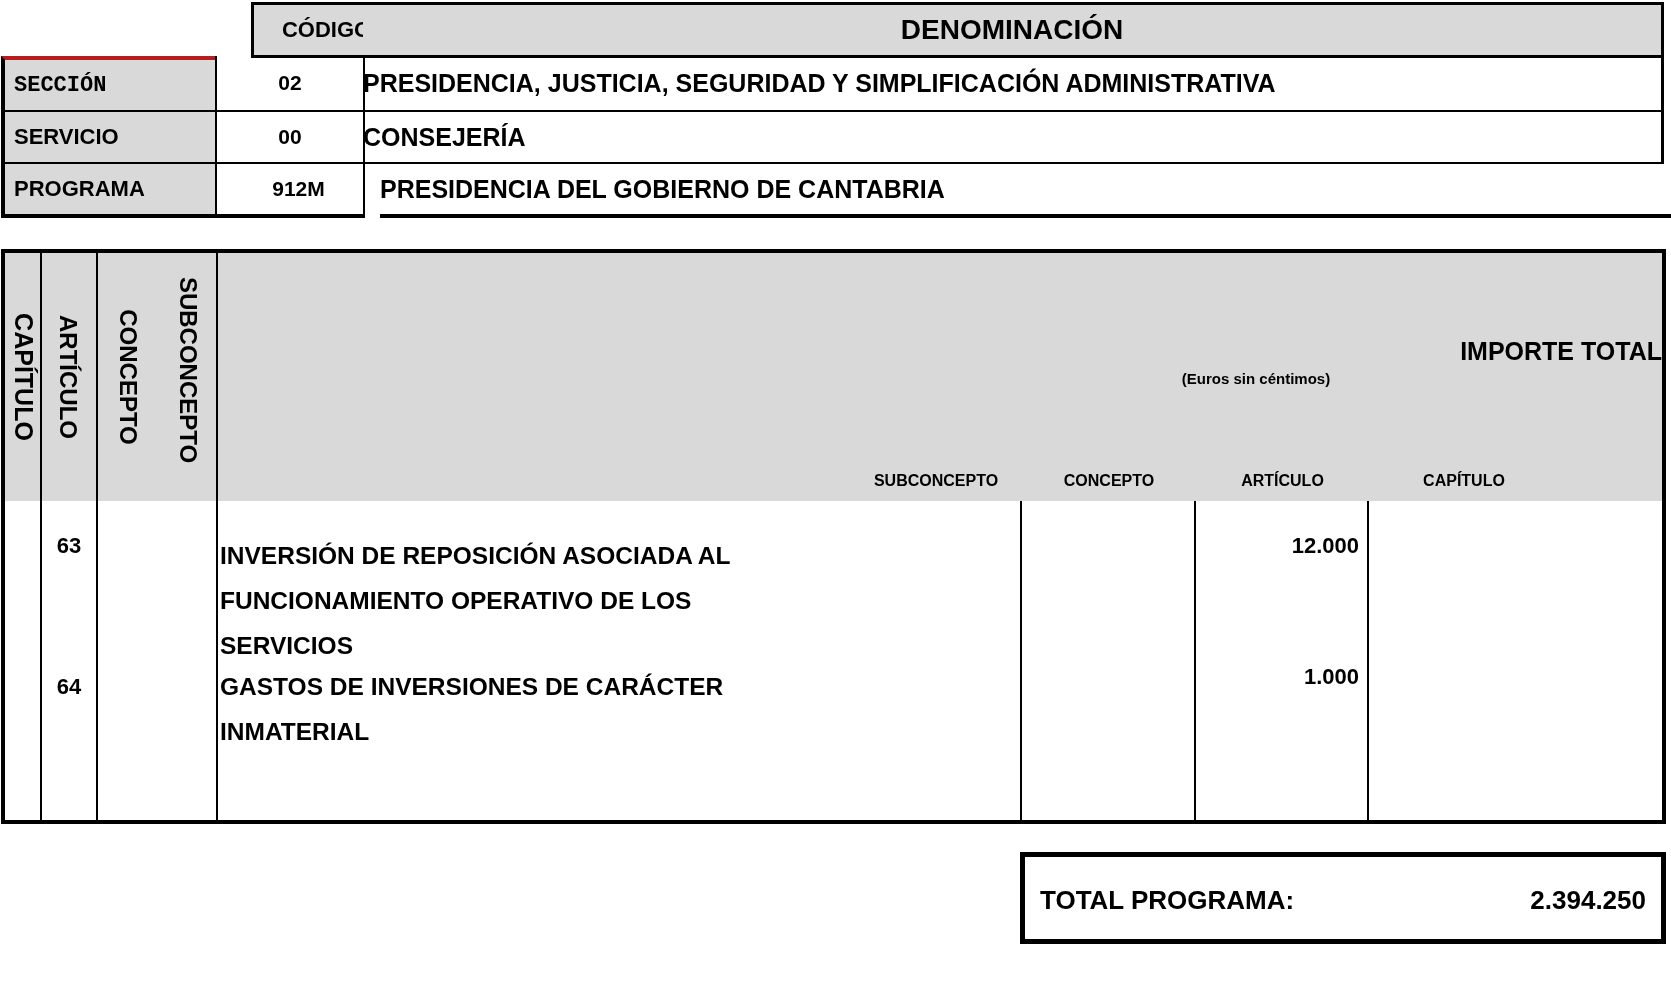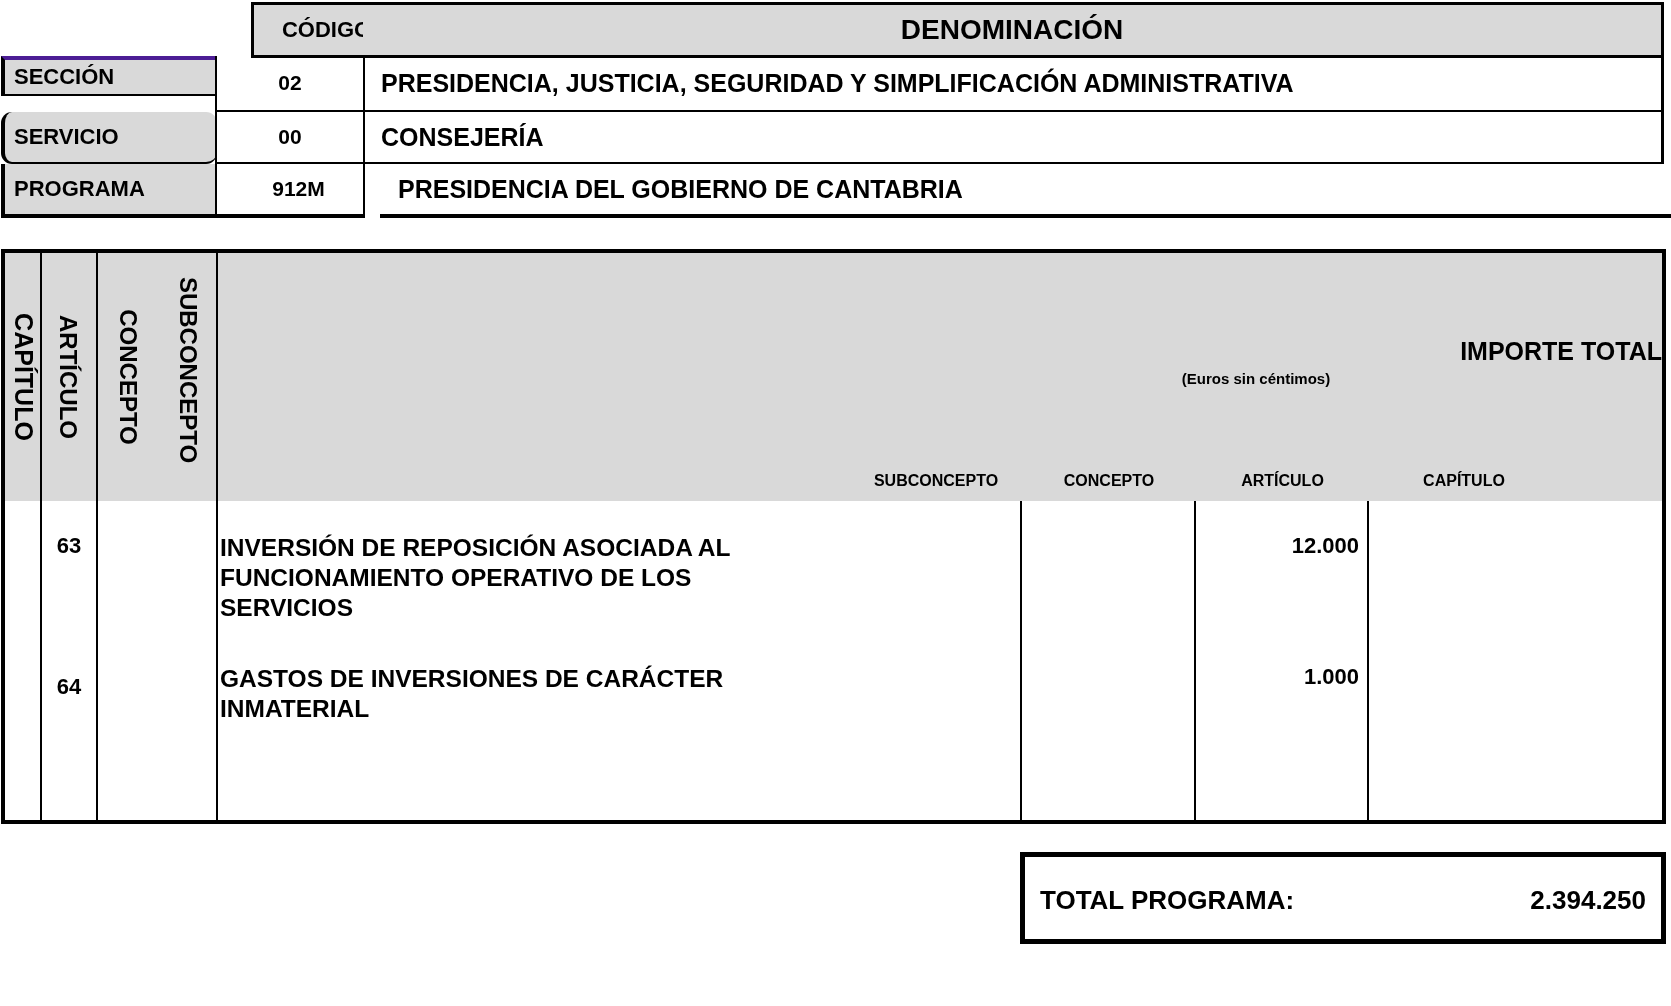--- a/index.html
+++ b/index.html
@@ -10,54 +10,54 @@
   .cell { display:flex; align-items:center; }
 
   
   #top-table { left:0; top:0; width:1671px; height:230px; }
   .hdr-codigo { left:215px; top:2px; width:150px; height:56px; border:3px solid #000; border-right:2px solid #000; border-bottom:3px solid #000;
                 justify-content:center; font-size:22px;margin-left:36px; }
   .hdr-denom { left:363px; top:2px; width:1301px; height:56px; border-top:3px solid #000; border-right:3px solid #000; border-bottom:3px solid #000;
                justify-content:center; font-size:28px; letter-spacing:0px; }
   .row-label { left:1px; width:216px; border-left:4px solid #000; border-bottom:2px solid #000; padding-left:9px; font-size:22px; }
   .row-code { left:215px; width:150px; border-left:2px solid #000; border-right:2px solid #000; border-bottom:2px solid #000; justify-content:center; font-size:21px; }
-  .row-name { left:363px; width:1301px; border-right:3px solid #000; border-bottom:2px solid #000; padding-left:18px; font-size:25px; }
+  .row-name { left:363px; width:1301px; border-right:3px solid #000; border-bottom:2px solid #000; padding-left:0; font-size:25px; }
   .row-last { border-bottom:4px solid #000 !important; }
 
   
   #main-table { left:1px; top:249px; width:1665px; height:575px; border:4px solid #000; }
   .head-area { left:0; top:0; width:1657px; height:248px; }
   .vcol { top:0; height:567px; border-right:2px solid #000; }
   .vtext { position:absolute; left:50%; top:50%; white-space:nowrap; transform:translate(-50%,-50%) rotate(90deg);
            font-size:24px; }
   .explain-head { justify-content:center; font-size:24px; }
   .importe-title { width:100%; text-align:right; font-size:25px; }
   .importe-sub { width:100%; text-align:center; font-size:15px; margin-top:4px; }
   .subhead { font-size:16px; text-align:center; top:219px; }
   .num { font-size:22px; text-align:right; }
   .artnum { font-size:22px; text-align:center; }
-  .desc { font-size:24.5px; line-height:30px; }
+  .desc { font-size:24.5px; line-height:45px; }
 
   
   #total-box { left:1020px; top:852px; width:646px; height:92px; border:5px solid #000; }
   .total-label { left:15px; top:28px; font-size:26px; }
   .total-value { right:15px; top:28px; font-size:26px; }
 </style>
 </head>
 <body>
 
 <div id="top-table" class="abs">
   <div class="abs cell gray hdr-codigo">CÓDIGO</div>
   <div class="abs cell gray hdr-denom">DENOMINACIÓN</div>
 
-  <div class="abs cell gray row-label" style="top:56px;height:40px;border-top:4px solid #4c1d95;">SECCIÓN</div>
+  <div class="abs cell gray row-label" style="top:56px;height:56px;border-top:4px solid #b91c1c;font-family:Liberation Mono, monospace;">SECCIÓN</div>
   <div class="abs cell row-code" style="top:56px;height:56px;">02</div>
   <div class="abs cell row-name" style="top:56px;height:56px;">PRESIDENCIA, JUSTICIA, SEGURIDAD Y SIMPLIFICACIÓN ADMINISTRATIVA</div>
 
-  <div class="abs cell gray row-label" style="top:112px;height:52px;border-radius:11px;">SERVICIO</div>
+  <div class="abs cell gray row-label" style="top:112px;height:52px;">SERVICIO</div>
   <div class="abs cell row-code" style="top:112px;height:52px;">00</div>
   <div class="abs cell row-name" style="top:112px;height:52px;">CONSEJERÍA</div>
 
   <div class="abs cell gray row-label row-last" style="top:164px;height:54px;">PROGRAMA</div>
   <div class="abs cell row-code row-last" style="top:164px;height:54px;padding-left:17px;">912M</div>
   <div class="abs cell row-name row-last" style="top:164px;height:54px;margin-left:17px;">PRESIDENCIA DEL GOBIERNO DE CANTABRIA</div>
 </div>
 
 <div id="main-table" class="abs">
   <div class="abs gray head-area"></div>

